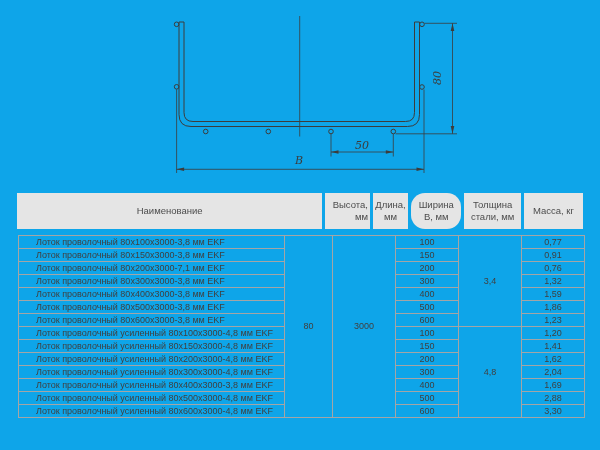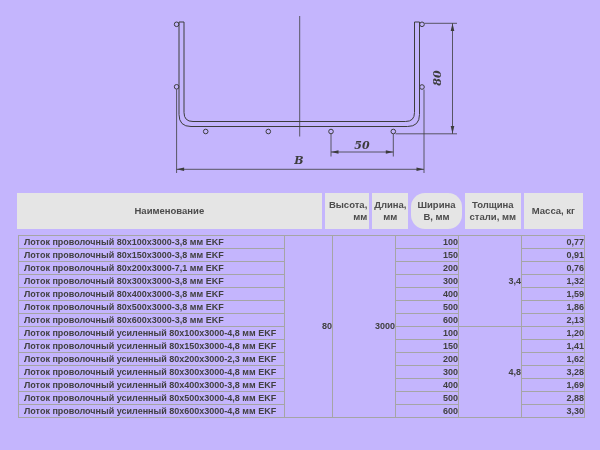--- a/index.html
+++ b/index.html
@@ -1,38 +1,38 @@
 <!DOCTYPE html>
 <html><head>
 <meta charset="utf-8">
 <style>
   html,body{margin:0;padding:0;background:#fff;}
-  .page{position:relative;width:600px;height:450px;background:#c4b5fd;overflow:hidden;
-        font-family:"Liberation Sans",sans-serif;font-weight:bold;}
+  .page{position:relative;width:600px;height:450px;background:#0ea5e9;overflow:hidden;
+        font-family:"Liberation Sans",sans-serif;}
   .drawing{position:absolute;left:0;top:0;width:600px;height:192px;}
   .dim-text{font-family:"DejaVu Serif",serif;font-style:italic;font-size:11px;fill:#3c3c3c;}
   
   .thead{position:absolute;left:17px;top:193px;width:566px;height:36px;display:flex;}
   .th{background:#e5e5e5;color:#4c4c4c;font-size:9.5px;line-height:1.25;
       display:flex;align-items:center;justify-content:center;text-align:center;
       box-sizing:border-box;padding:0 2px;}
   .th + .th{margin-left:3px;}
   .th.c-name{width:315px;}
   .th.c-h{width:46px;text-align:right;}
   .th.c-l{width:36px;}
   .th.c-w{width:52px;border-radius:14px;}
   .th.c-t{width:58px;}
   .th.c-m{width:61px;}
   
   table.body{position:absolute;left:18px;top:235px;width:566px;border-collapse:collapse;
              table-layout:fixed;}
   table.body td{border:1px solid #a5a5a5;height:12px;font-size:9px;line-height:11px;
-                color:#404040;padding:0;text-align:right;vertical-align:middle;
+                color:#404040;padding:0;text-align:center;vertical-align:middle;
                 overflow:hidden;white-space:nowrap;}
-  table.body td.name{text-align:left;padding-left:5px;}
+  table.body td.name{text-align:left;padding-left:17px;}
 </style>
 </head>
 <body>
 
 <div class="page">
 
   <div class="drawing">
     <svg width="600" height="192" viewBox="0 0 600 192">
       <g stroke="#3c3c3c" fill="none" stroke-width="1">
 
@@ -125,42 +125,42 @@
         <td>1,59</td>
       </tr>
       <tr>
         <td class="name">Лоток проволочный 80x500x3000-3,8 мм EKF</td>
         <td>500</td>
         <td>1,86</td>
       </tr>
       <tr>
         <td class="name">Лоток проволочный 80x600x3000-3,8 мм EKF</td>
         <td>600</td>
-        <td>2,13</td>
+        <td>1,23</td>
       </tr>
       <tr>
         <td class="name">Лоток проволочный усиленный 80x100x3000-4,8 мм EKF</td>
         <td>100</td>
         <td rowspan="7">4,8</td>
         <td>1,20</td>
       </tr>
       <tr>
         <td class="name">Лоток проволочный усиленный 80x150x3000-4,8 мм EKF</td>
         <td>150</td>
         <td>1,41</td>
       </tr>
       <tr>
-        <td class="name">Лоток проволочный усиленный 80x200x3000-2,3 мм EKF</td>
+        <td class="name">Лоток проволочный усиленный 80x200x3000-4,8 мм EKF</td>
         <td>200</td>
         <td>1,62</td>
       </tr>
       <tr>
         <td class="name">Лоток проволочный усиленный 80x300x3000-4,8 мм EKF</td>
         <td>300</td>
-        <td>3,28</td>
+        <td>2,04</td>
       </tr>
       <tr>
         <td class="name">Лоток проволочный усиленный 80x400x3000-3,8 мм EKF</td>
         <td>400</td>
         <td>1,69</td>
       </tr>
       <tr>
         <td class="name">Лоток проволочный усиленный 80x500x3000-4,8 мм EKF</td>
         <td>500</td>
         <td>2,88</td>

